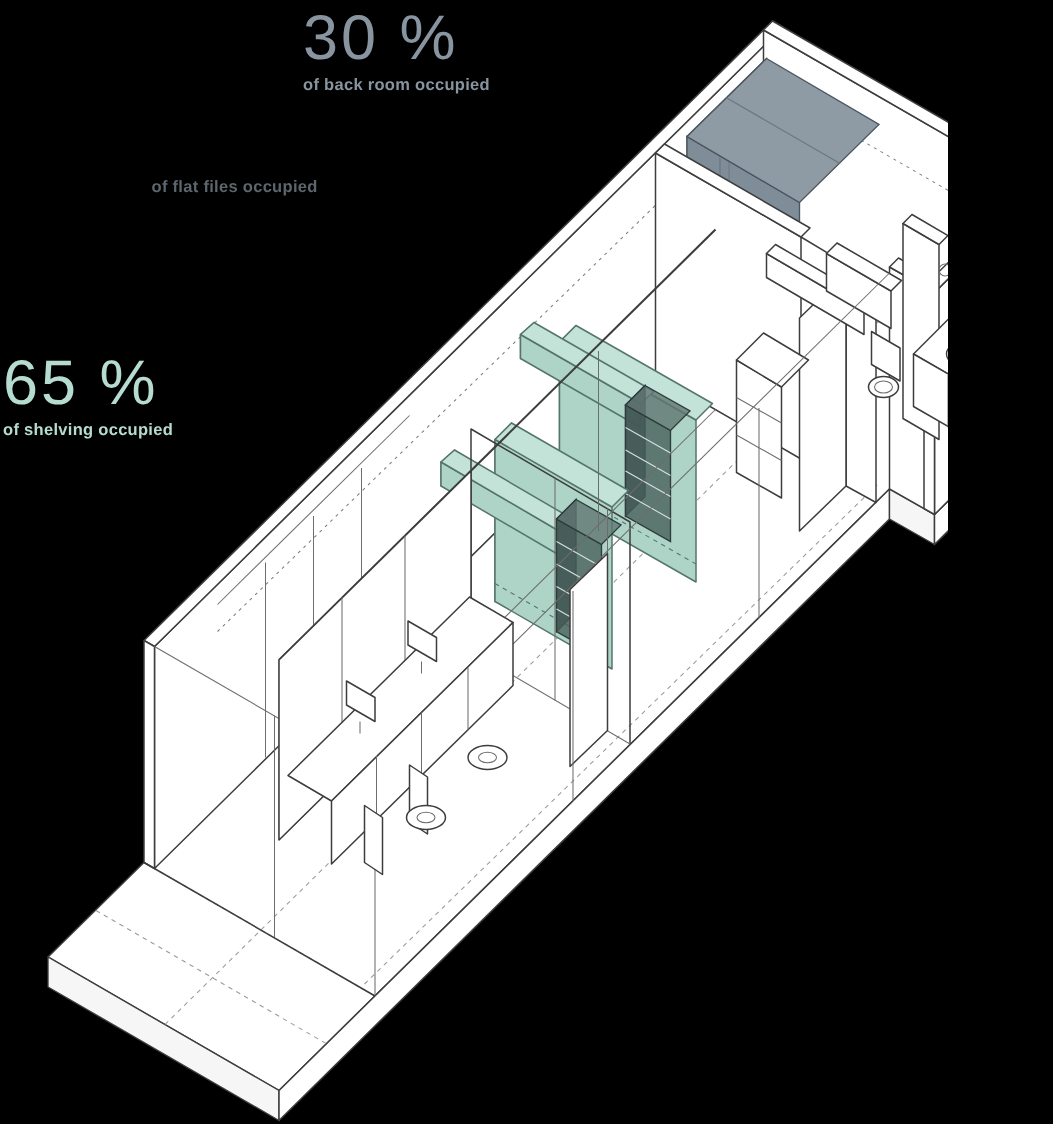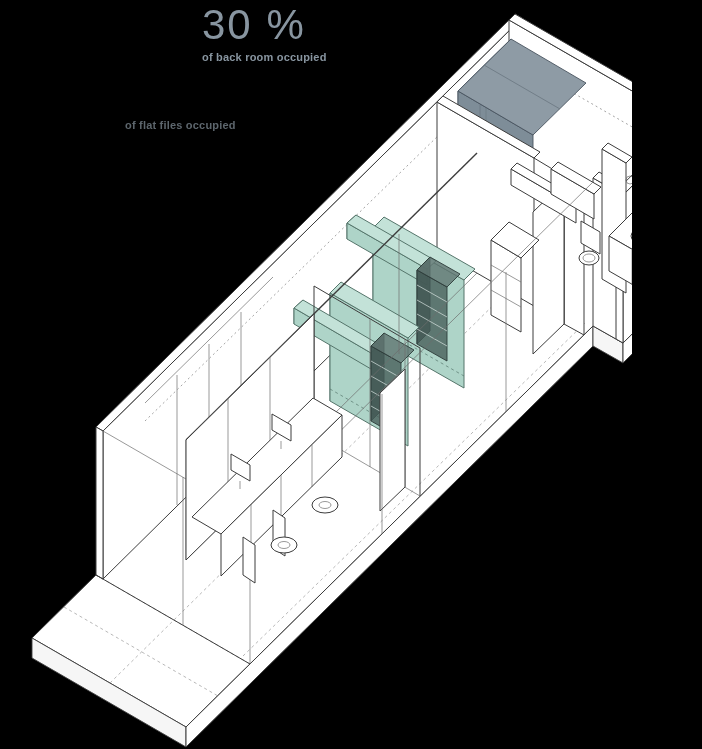--- a/index.html
+++ b/index.html
@@ -238,16 +238,20 @@
       <ellipse class="thin" cx="325" cy="505" rx="6" ry="3.5"></ellipse>
     </g>
   </g>
 </svg>
 
   <div class="stat" style="left:202px;top:4px;">
     <div class="big" style="color: rgb(136, 149, 160);">30 %</div>
     <div class="cap" style="color: rgb(136, 149, 160);">of back room occupied</div>
   </div>
   <div class="stat" style="left:101px;top:114px;">
-    <div class="cap" style="color: rgb(93, 102, 109); margin-left: 24px;">of flat files occupied</div>
+    <div class="cap" style="color: rgb(93, 102, 109);">of flat files occupied</div>
   </div>
+  <div class="stat" style="left:2px;top:234px;">
+    <div class="big" style="color: rgb(182, 220, 209);">65 %</div>
+    <div class="cap" style="color: rgb(182, 220, 209);">of shelving occupied</div>
+  </div>
 
 </div>
 
 </body></html>

